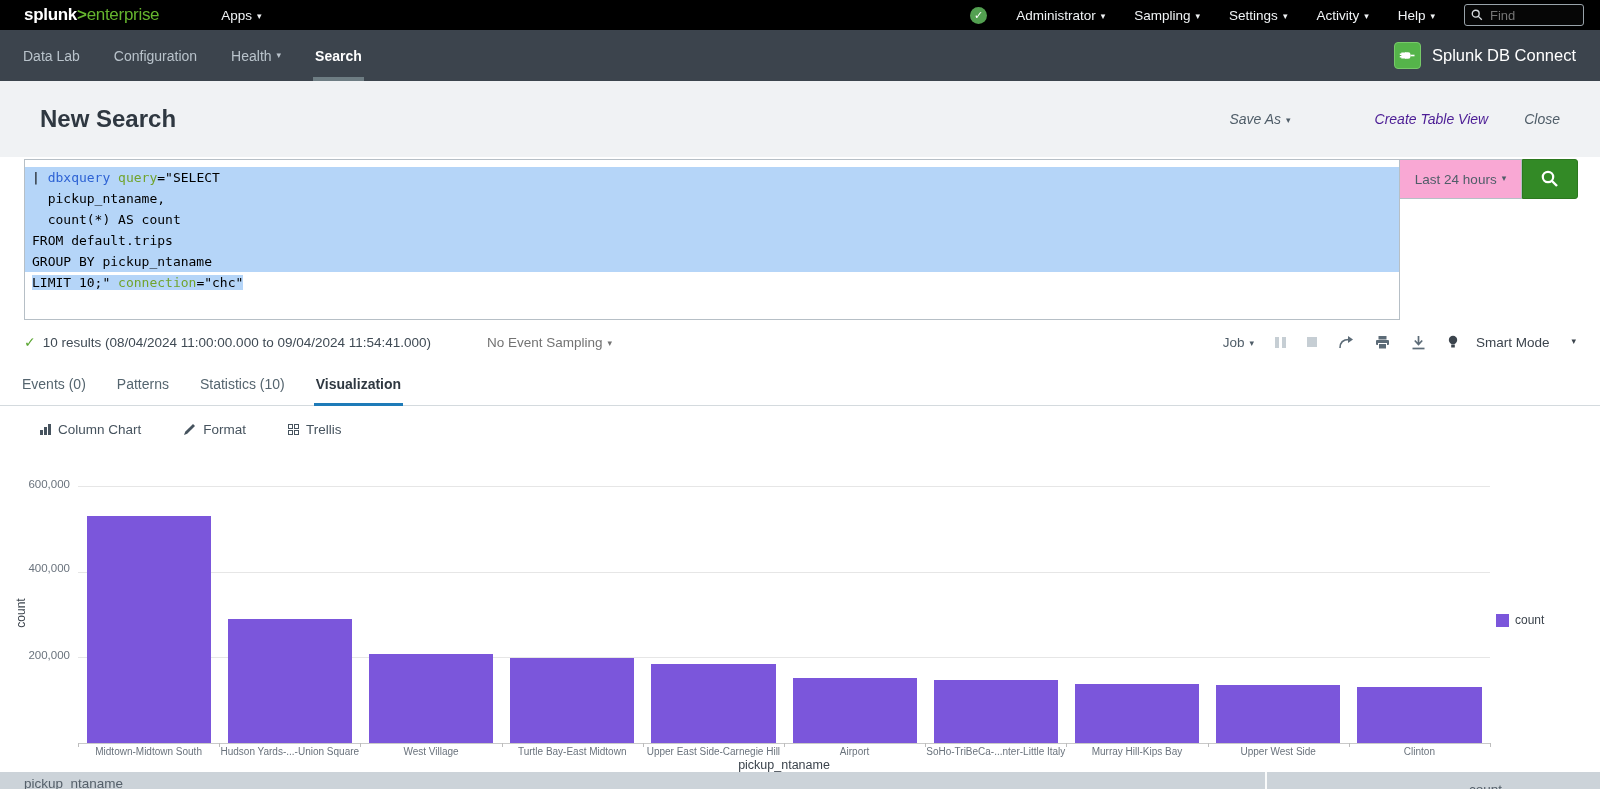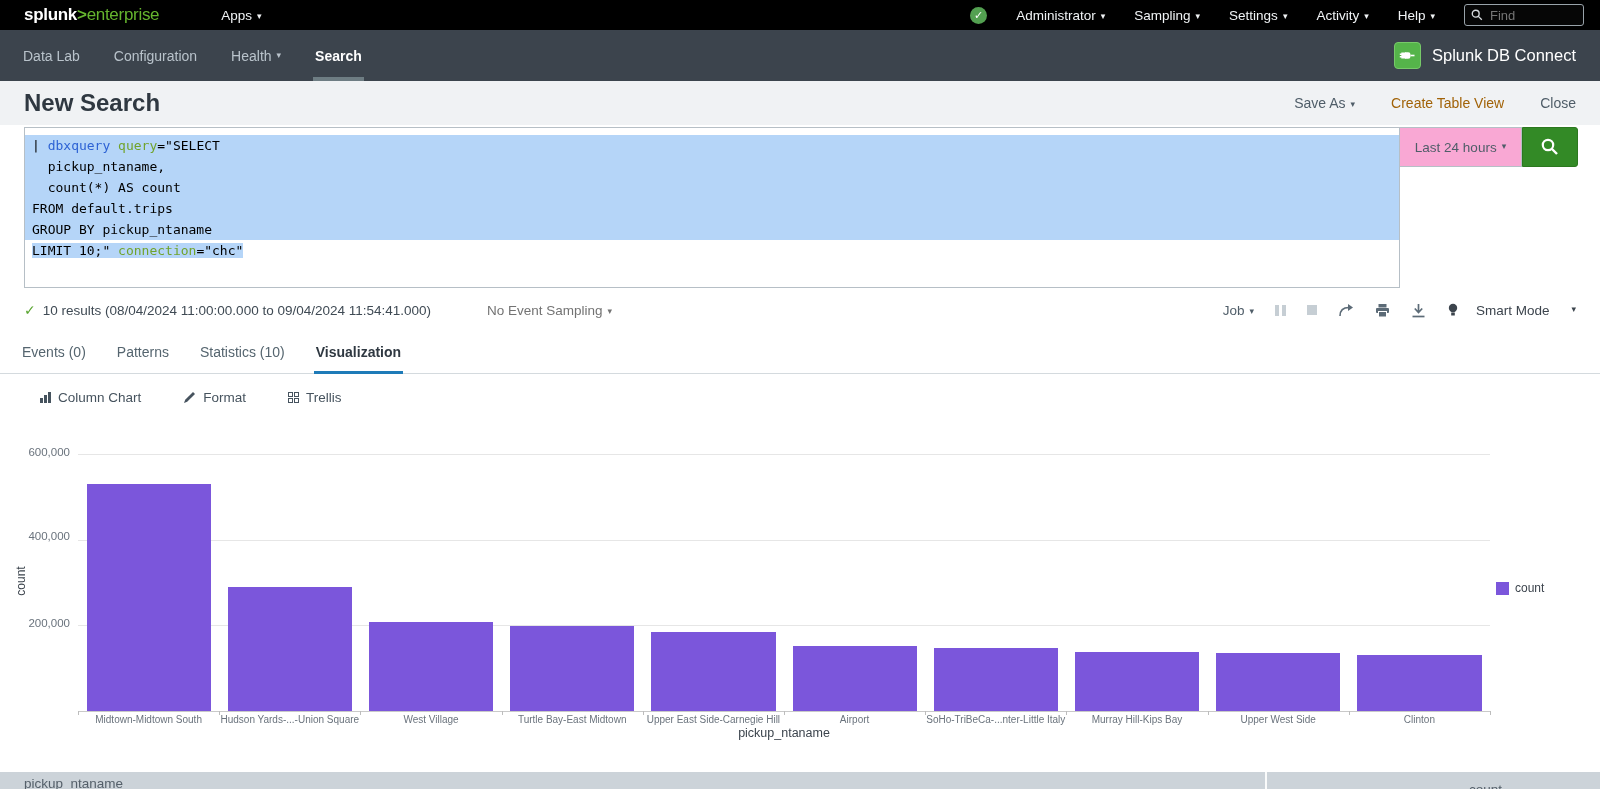--- a/index.html
+++ b/index.html
@@ -23,25 +23,25 @@
   
   .appbar { height:51px; background:#3c444d; display:flex; align-items:stretch; padding:0 24px 0 6px; }
   .appnav { display:flex; }
   .appnav .navitem { position:relative; display:flex; align-items:center; padding:0 17px; font-size:14px; color:#b9c3cb; cursor:pointer; }
   .appnav .navitem.active { color:#fff; font-weight:bold; }
   .appnav .navitem.active .underline { position:absolute; left:15px; right:15px; bottom:0; height:4px; background:#6e7d83; }
   .appbar-right { margin-left:auto; display:flex; align-items:center; gap:11px; color:#fff; font-size:16.5px; }
   .plug-icon { width:27px; height:27px; border-radius:4px; background:#55b44a; border:1px solid #77c969; display:flex; align-items:center; justify-content:center; }
 
   
-  .page-header { height:44px; background:#f0f2f4; display:flex; align-items:center; padding:0 24px; }
+  .page-header { height:76px; background:#f0f2f4; display:flex; align-items:center; padding:0 40px; }
   .page-title { font-size:24px; font-weight:bold; color:#2f3841; }
-  .header-actions { margin-left:auto; display:flex; align-items:center; gap:36px; font-size:14px; color:#4f5d68; }
+  .header-actions { margin-left:auto; display:flex; align-items:center; gap:36px; font-size:14px; color:#4f5d68;font-style:italic; }
   .header-actions .act { cursor:pointer; }
-  .header-actions .disabled { color:#a16207; cursor:default; }
+  .header-actions .disabled { color:#4c1d95; cursor:default;margin-left:48px; }
 
   
   .search-row { display:flex; align-items:flex-start; margin:2px 22px 0 24px; }
   .query-box { flex:1; border:1px solid #b6bfc6; background:#fff; min-height:161px; padding:7px 0;
     font-family:"DejaVu Sans Mono","Liberation Mono",monospace; font-size:13px; line-height:21px; color:#000; }
   .qline { padding:0 7px; white-space:pre; }
   .qline.sel { background:#b5d5f8; }
   .qline .selspan { background:#b5d5f8; }
   .tok-cmd { color:#2d62d4; }
   .tok-param { color:#71a32c; }

